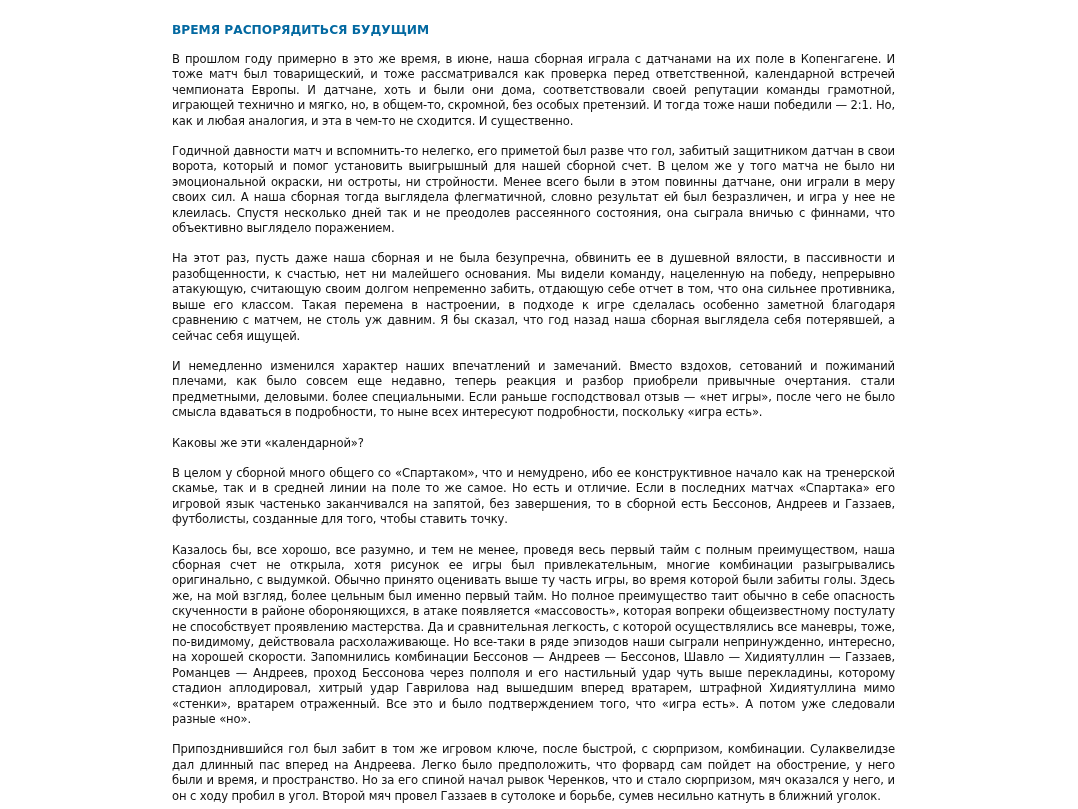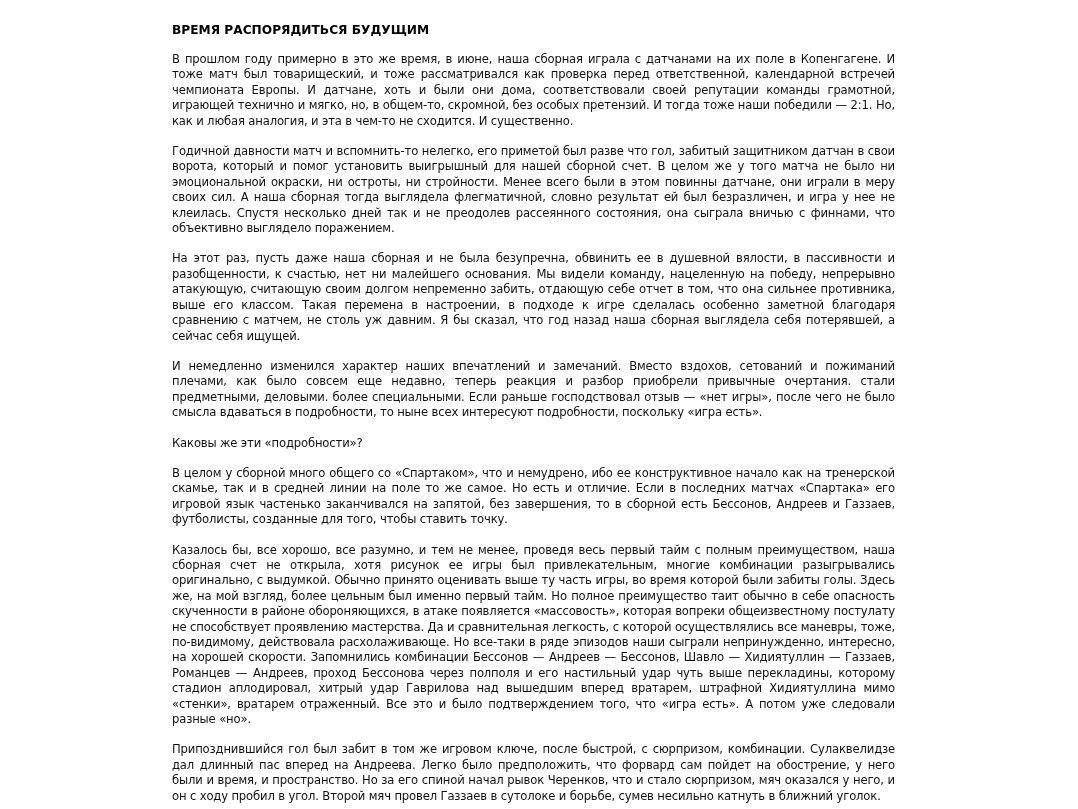--- a/index.html
+++ b/index.html
@@ -14,33 +14,33 @@
     line-height: 15.4px;
     color: #111111;
     letter-spacing: -0.15px;
   }
   .title {
     font-weight: bold;
     font-size: 12.2px;
     line-height: 16px;
     margin: 0 0 14px 0;
     letter-spacing: 0;
-    color: #000000;
+    color: #0369a1;
   }
   .para {
     margin: 0 13px 15px 0;
     text-align: justify;
   }
 </style>
 </head>
 <body>
 
 <div class="article">
   <div class="title">ВРЕМЯ РАСПОРЯДИТЬСЯ БУДУЩИМ</div>
   <p class="para">В прошлом году примерно в это же время, в июне, наша сборная играла с датчанами на их поле в Копенгагене. И тоже матч был товарищеский, и тоже рассматривался как проверка перед ответственной, календарной встречей чемпионата Европы. И датчане, хоть и были они дома, соответствовали своей репутации команды грамотной, играющей технично и мягко, но, в общем-то, скромной, без особых претензий. И тогда тоже наши победили — 2:1. Но, как и любая аналогия, и эта в чем-то не сходится. И существенно.</p>
   <p class="para">Годичной давности матч и вспомнить-то нелегко, его приметой был разве что гол, забитый защитником датчан в свои ворота, который и помог установить выигрышный для нашей сборной счет. В целом же у того матча не было ни эмоциональной окраски, ни остроты, ни стройности. Менее всего были в этом повинны датчане, они играли в меру своих сил. А наша сборная тогда выглядела флегматичной, словно результат ей был безразличен, и игра у нее не клеилась. Спустя несколько дней так и не преодолев рассеянного состояния, она сыграла вничью с финнами, что объективно выглядело поражением.</p>
   <p class="para">На этот раз, пусть даже наша сборная и не была безупречна, обвинить ее в душевной вялости, в пассивности и разобщенности, к счастью, нет ни малейшего основания. Мы видели команду, нацеленную на победу, непрерывно атакующую, считающую своим долгом непременно забить, отдающую себе отчет в том, что она сильнее противника, выше его классом. Такая перемена в настроении, в подходе к игре сделалась особенно заметной благодаря сравнению с матчем, не столь уж давним. Я бы сказал, что год назад наша сборная выглядела себя потерявшей, а сейчас себя ищущей.</p>
   <p class="para">И немедленно изменился характер наших впечатлений и замечаний. Вместо вздохов, сетований и пожиманий плечами, как было совсем еще недавно, теперь реакция и разбор приобрели привычные очертания. стали предметными, деловыми. более специальными. Если раньше господствовал отзыв — «нет игры», после чего не было смысла вдаваться в подробности, то ныне всех интересуют подробности, поскольку «игра есть».</p>
-  <p class="para">Каковы же эти «подробности»?</p>
+  <p class="para">Каковы же эти «календарной»?</p>
   <p class="para">В целом у сборной много общего со «Спартаком», что и немудрено, ибо ее конструктивное начало как на тренерской скамье, так и в средней линии на поле то же самое. Но есть и отличие. Если в последних матчах «Спартака» его игровой язык частенько заканчивался на запятой, без завершения, то в сборной есть Бессонов, Андреев и Газзаев, футболисты, созданные для того, чтобы ставить точку.</p>
   <p class="para">Казалось бы, все хорошо, все разумно, и тем не менее, проведя весь первый тайм с полным преимуществом, наша сборная счет не открыла, хотя рисунок ее игры был привлекательным, многие комбинации разыгрывались оригинально, с выдумкой. Обычно принято оценивать выше ту часть игры, во время которой были забиты голы. Здесь же, на мой взгляд, более цельным был именно первый тайм. Но полное преимущество таит обычно в себе опасность скученности в районе обороняющихся, в атаке появляется «массовость», которая вопреки общеизвестному постулату не способствует проявлению мастерства. Да и сравнительная легкость, с которой осуществлялись все маневры, тоже, по-видимому, действовала расхолаживающе. Но все-таки в ряде эпизодов наши сыграли непринужденно, интересно, на хорошей скорости. Запомнились комбинации Бессонов — Андреев — Бессонов, Шавло — Хидиятуллин — Газзаев, Романцев — Андреев, проход Бессонова через полполя и его настильный удар чуть выше перекладины, которому стадион аплодировал, хитрый удар Гаврилова над вышедшим вперед вратарем, штрафной Хидиятуллина мимо «стенки», вратарем отраженный. Все это и было подтверждением того, что «игра есть». А потом уже следовали разные «но».</p>
   <p class="para">Припозднившийся гол был забит в том же игровом ключе, после быстрой, с сюрпризом, комбинации. Сулаквелидзе дал длинный пас вперед на Андреева. Легко было предположить, что форвард сам пойдет на обострение, у него были и время, и пространство. Но за его спиной начал рывок Черенков, что и стало сюрпризом, мяч оказался у него, и он с ходу пробил в угол. Второй мяч провел Газзаев в сутолоке и борьбе, сумев несильно катнуть в ближний уголок.</p>
 </div>
 
 </body></html>

